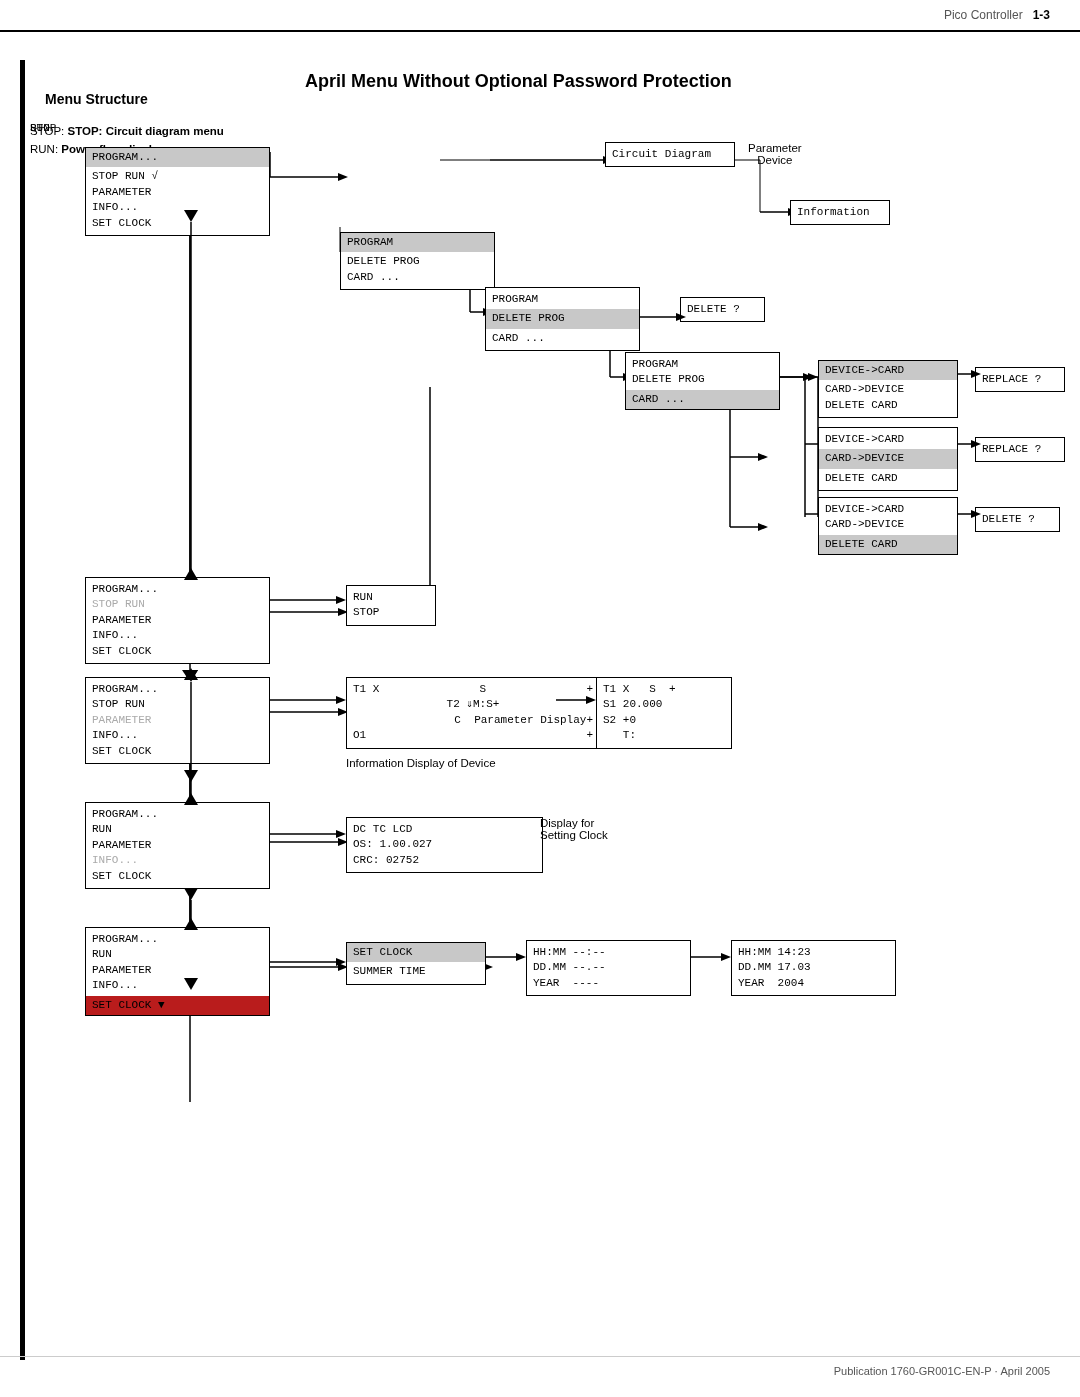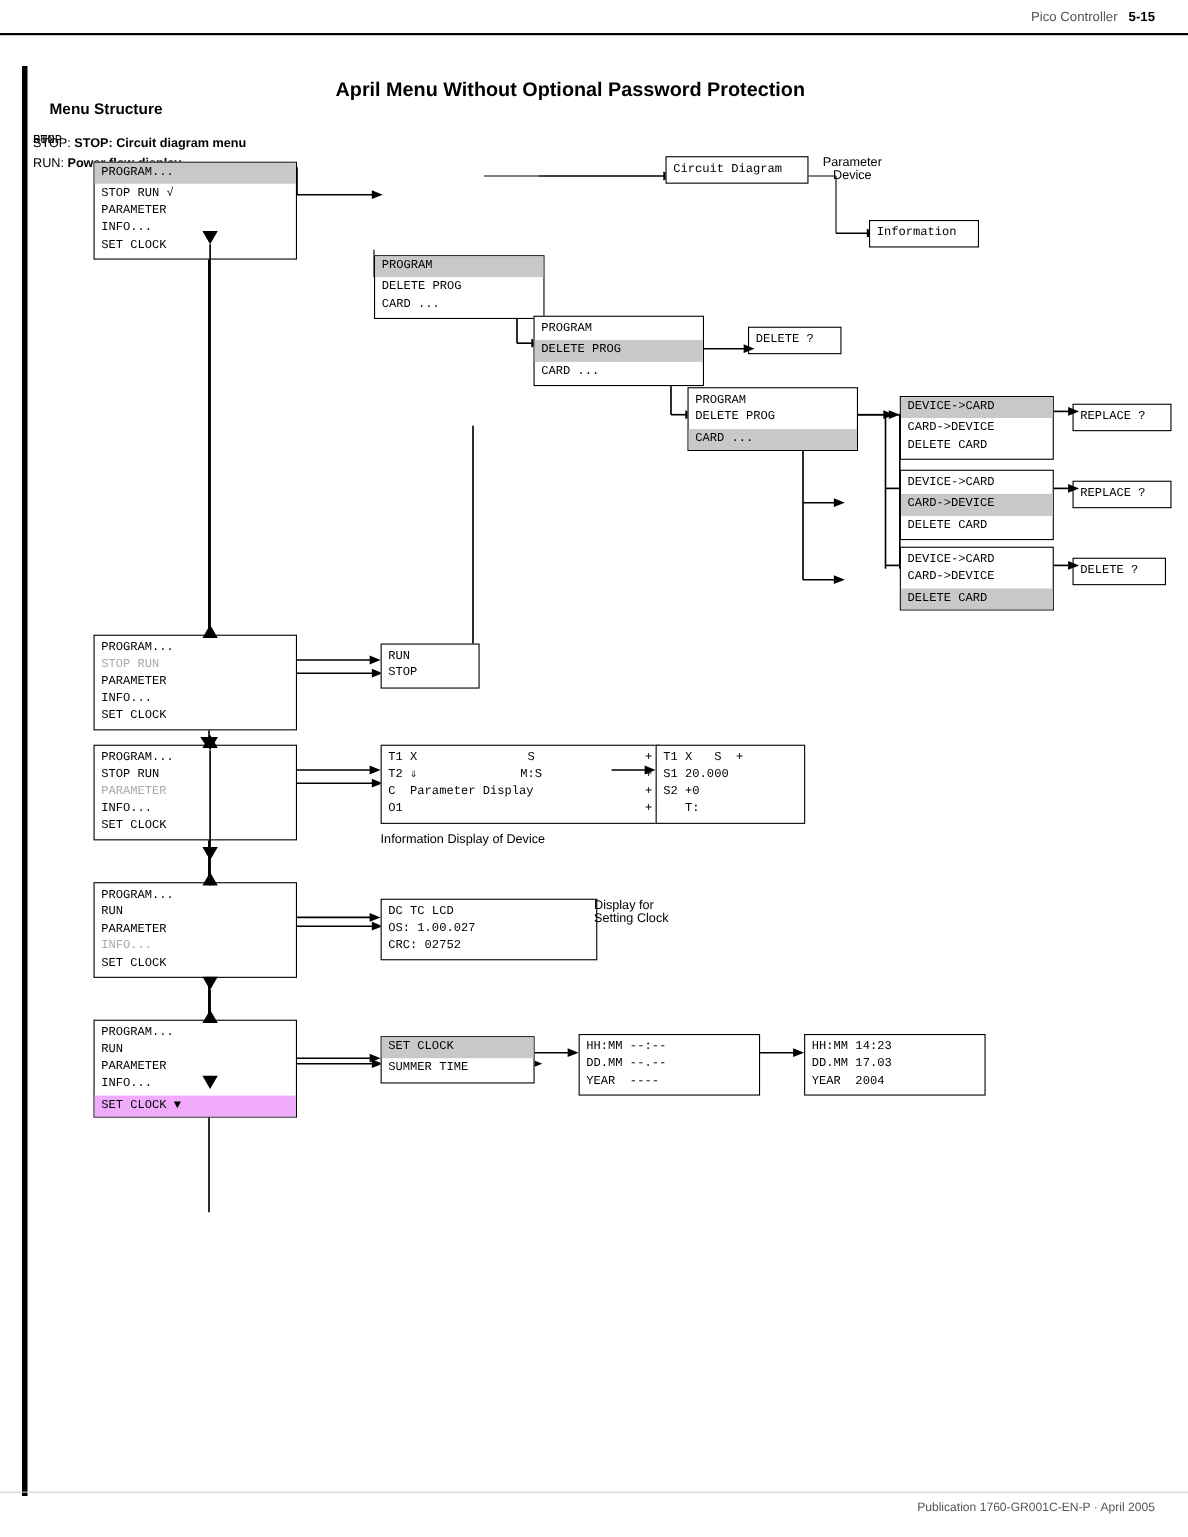--- a/index.html
+++ b/index.html
@@ -93,21 +93,21 @@
       color: #555;
       border-top: 1px solid #ccc;
       padding-top: 8px;
     }
   </style>
 </head>
 <body>
 
 <div class="header-bar">
   <span class="header-title">Pico Controller</span>
-  <span class="header-page">5-15</span>
+  <span class="header-page">1-3</span>
 </div>
 
 <div class="left-bar"></div>
 
 <div style="display:flex; align-items:center; padding: 18px 30px 5px 45px; margin-top:5px;">
   <div class="section-title">Menu Structure</div>
   <div class="section-subtitle">April Menu Without Optional Password Protection</div>
 </div>
 
 <div class="diagram-container">
@@ -373,26 +373,26 @@
     <line x1="240" y1="578" x2="308" y2="578" stroke="#000" stroke-width="1.5"></line>
     <polygon points="306,574 316,578 306,582" fill="#000"></polygon>
   </svg>
 
   <div class="box" style="left:316px; top:555px; width:254px;">
     <div style="display:flex; justify-content:space-between;">
       <span>T1 X</span>
         <span>S</span>
         <span>+</span>
     </div>
-    <div style="display:flex; justify-content:space-between;">
+    <div style="display:flex; justify-content:center;">
       <span>T2 ⇓</span>
         <span>M:S</span>
         <span>+</span>
     </div>
-    <div style="display:flex; justify-content:space-between;">
+    <div style="display:flex; justify-content:flex-end;">
       <span>C&nbsp;&nbsp;Parameter Display</span>
         <span>+</span>
     </div>
     <div style="display:flex; justify-content:space-between;">
       <span>O1</span>
         <span>+</span>
     </div>
   </div>
 
   <div style="position:absolute; left:316px; top:635px; font-size:11.5px;">Information Display of Device</div>
@@ -431,21 +431,21 @@
   <div style="position:absolute; left:510px; top:695px; font-size:11.5px;">
     <div>Display for</div>
     <div>Setting Clock</div>
   </div>
 
   <div class="box" style="left:55px; top:805px; width:185px;">
     <div>PROGRAM...</div>
     <div>RUN</div>
     <div>PARAMETER</div>
     <div>INFO...</div>
-    <div style="background:#f0abfc; margin:2px -6px -4px -6px; padding:2px 6px;">SET CLOCK ▼</div>
+    <div style="background:#b91c1c; margin:2px -6px -4px -6px; padding:2px 6px;">SET CLOCK ▼</div>
   </div>
 
   <svg style="position:absolute;top:0;left:0;width:100%;height:100%;pointer-events:none;">
     <line x1="240" y1="840" x2="308" y2="840" stroke="#000" stroke-width="1.5"></line>
     <polygon points="306,836 316,840 306,844" fill="#000"></polygon>
   </svg>
 
   <div class="box" style="left:316px; top:820px; width:140px;">
     <div style="background:#c8c8c8; margin:-4px -6px 2px -6px; padding:2px 6px;">SET CLOCK</div>
     <div>SUMMER TIME</div>

